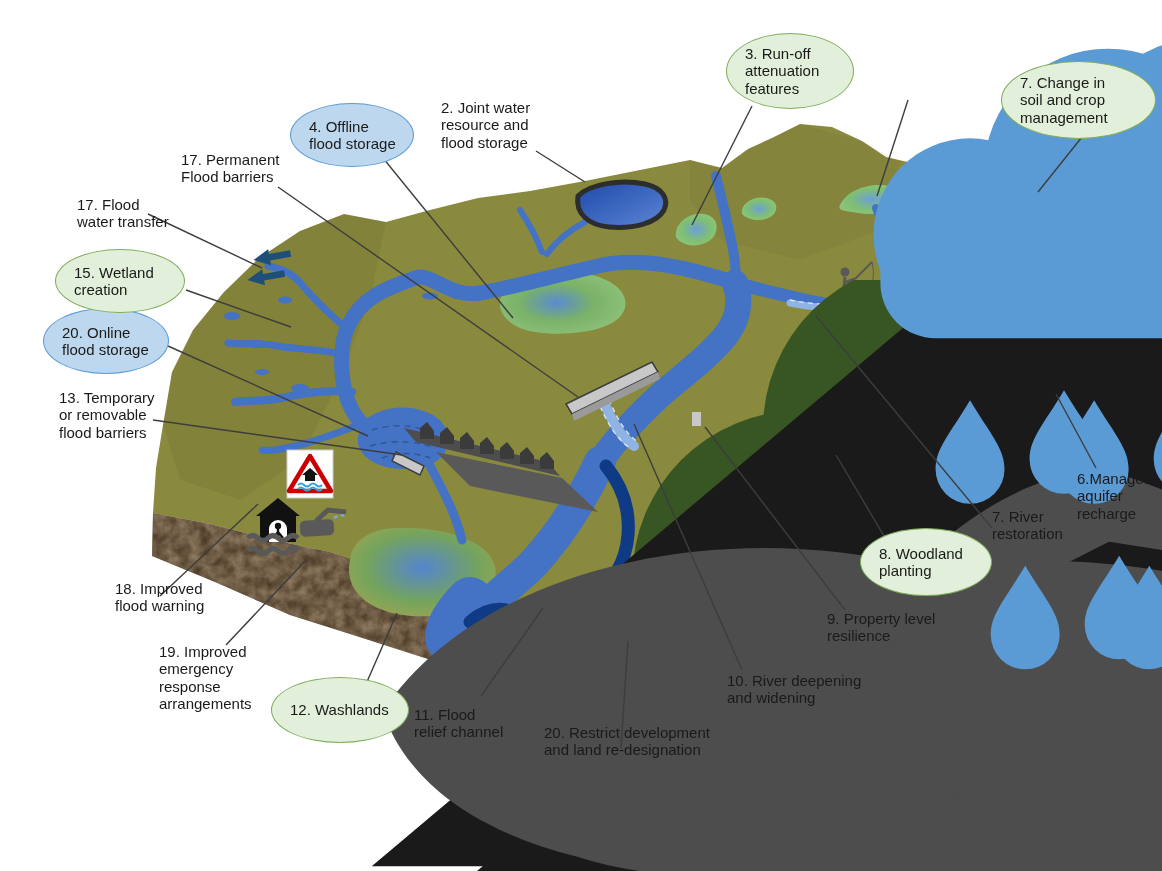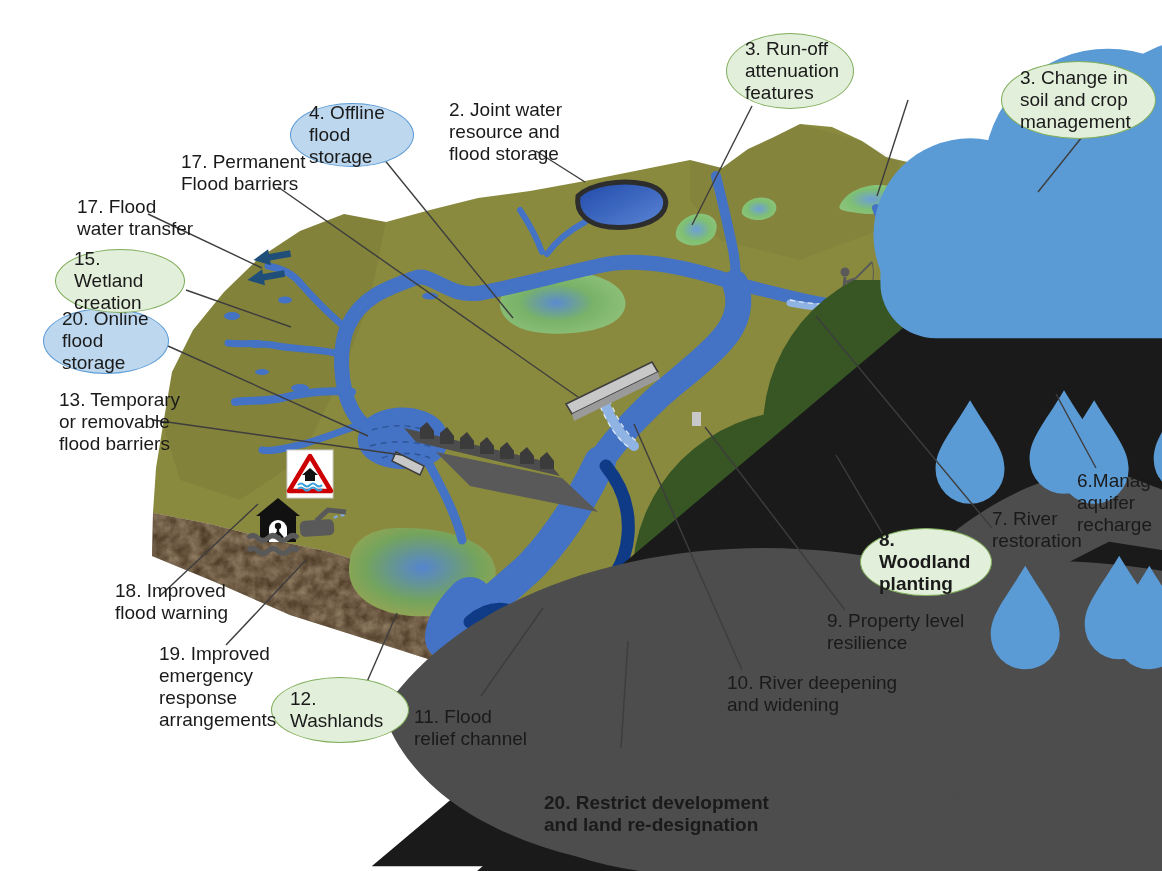--- a/index.html
+++ b/index.html
@@ -1,19 +1,19 @@
 <!DOCTYPE html>
 <html style="--background: #ffffff; --land: #8a8a3f; --land_shade: #7c7c38; --soil_dark: #42301d; --soil_light: #947355; --chalk: #f2f2ef; --chalk_speck: #c2c2ba; --river: #4472c4; --river_light: #8fb4e3; --relief_channel: #0f3a86; --lake_dark: #1f49a8; --lake_edge: #2d2d2d; --cloud_rain: #5b9bd5; --tree: #375623; --grass: #2f5a1f; --house: #1a1a1a; --structure_grey: #c8c8c8; --structure_dark: #4d4d4d; --bird_grey: #4d4d4d; --warning_red: #cc0000; --arrow_navy: #1f4e79; --arrow_light: #8faadc; --leader_line: #3d3d3d; --label_text: #1a1a1a; --ellipse_green_fill: #e2efda; --ellipse_green_stroke: #7fad5a; --ellipse_blue_fill: #bdd7ee; --ellipse_blue_stroke: #5b9bd5;"><head>
 <meta charset="utf-8">
 <style>
   html,body{margin:0;padding:0;background:#fff;}
   .stage{position:relative;width:1162px;height:871px;background:var(--background,#fff);overflow:hidden;
          font-family:"Liberation Sans",sans-serif;}
   .scene{position:absolute;left:0;top:0;}
-  .lbl{position:absolute;font-size:19px;line-height:1.15;color:var(--label_text,#1a1a1a);
+  .lbl{position:absolute;font-size:15px;line-height:1.15;color:var(--label_text,#1a1a1a);
        white-space:pre-line;z-index:5;}
   .lbl.ell{display:flex;align-items:center;border:1.6px solid;border-radius:50%;
            padding:0 10px 0 18px;box-sizing:border-box;}
   .ell.green{background:var(--ellipse_green_fill,#e2efda);border-color:var(--ellipse_green_stroke,#7fad5a);}
   .ell.blue{background:var(--ellipse_blue_fill,#bdd7ee);border-color:var(--ellipse_blue_stroke,#5b9bd5);}
 </style>
 </head>
 <body>
 
 <div class="stage">
@@ -389,35 +389,35 @@
     <line x1="148" y1="214" x2="262" y2="268"></line>
     <line x1="278" y1="187" x2="578" y2="397"></line>
     <line x1="160" y1="596" x2="258" y2="504"></line>
     <line x1="226" y1="645" x2="306" y2="560"></line>
     <line x1="621" y1="748" x2="628" y2="641"></line>
   </g>
 </svg>
 
 <div class="lbl ell blue" style="left:290px;top:103px;width:124px;height:64px;">4. Offline
 flood storage</div>
-<div class="lbl" style="left:441px;top:99px;margin-left:8px;">2. Joint water
+<div class="lbl" style="left:441px;top:99px;">2. Joint water
 resource and
 flood storage</div>
 <div class="lbl ell green" style="left:726px;top:33px;width:128px;height:76px;">3. Run-off
 attenuation
 features</div>
-<div class="lbl ell green" style="left:1001px;top:61px;width:155px;height:78px;">3. Change in
+<div class="lbl ell green" style="left:1001px;top:61px;width:155px;height:78px;">7. Change in
 soil and crop
 management</div>
 <div class="lbl" style="left:1077px;top:470px;">6.Managed
 aquifer
 recharge</div>
 <div class="lbl" style="left:992px;top:508px;">7. River
 restoration</div>
-<div class="lbl ell green" style="left:860px;top:528px;width:132px;height:68px;font-weight:bold;">8. Woodland
+<div class="lbl ell green" style="left:860px;top:528px;width:132px;height:68px;">8. Woodland
 planting</div>
 <div class="lbl" style="left:827px;top:610px;">9. Property level
 resilience</div>
 <div class="lbl" style="left:727px;top:672px;">10. River deepening
 and widening</div>
 <div class="lbl" style="left:414px;top:706px;">11. Flood
 relief channel</div>
 <div class="lbl ell green" style="left:271px;top:677px;width:138px;height:66px;">12. Washlands</div>
 <div class="lbl" style="left:59px;top:389px;">13. Temporary
 or removable
@@ -429,16 +429,16 @@
 <div class="lbl" style="left:77px;top:196px;">17. Flood
 water transfer</div>
 <div class="lbl" style="left:181px;top:151px;">17. Permanent
 Flood barriers</div>
 <div class="lbl" style="left:87px;top:580px;margin-left:28px;">18. Improved
 flood warning</div>
 <div class="lbl" style="left:159px;top:643px;">19. Improved
 emergency
 response
 arrangements</div>
-<div class="lbl" style="left:544px;top:792px;font-weight:bold;">20. Restrict development
+<div class="lbl" style="left:544px;top:724px;">20. Restrict development
 and land re-designation</div>
 
 </div>
 
 </body></html>

